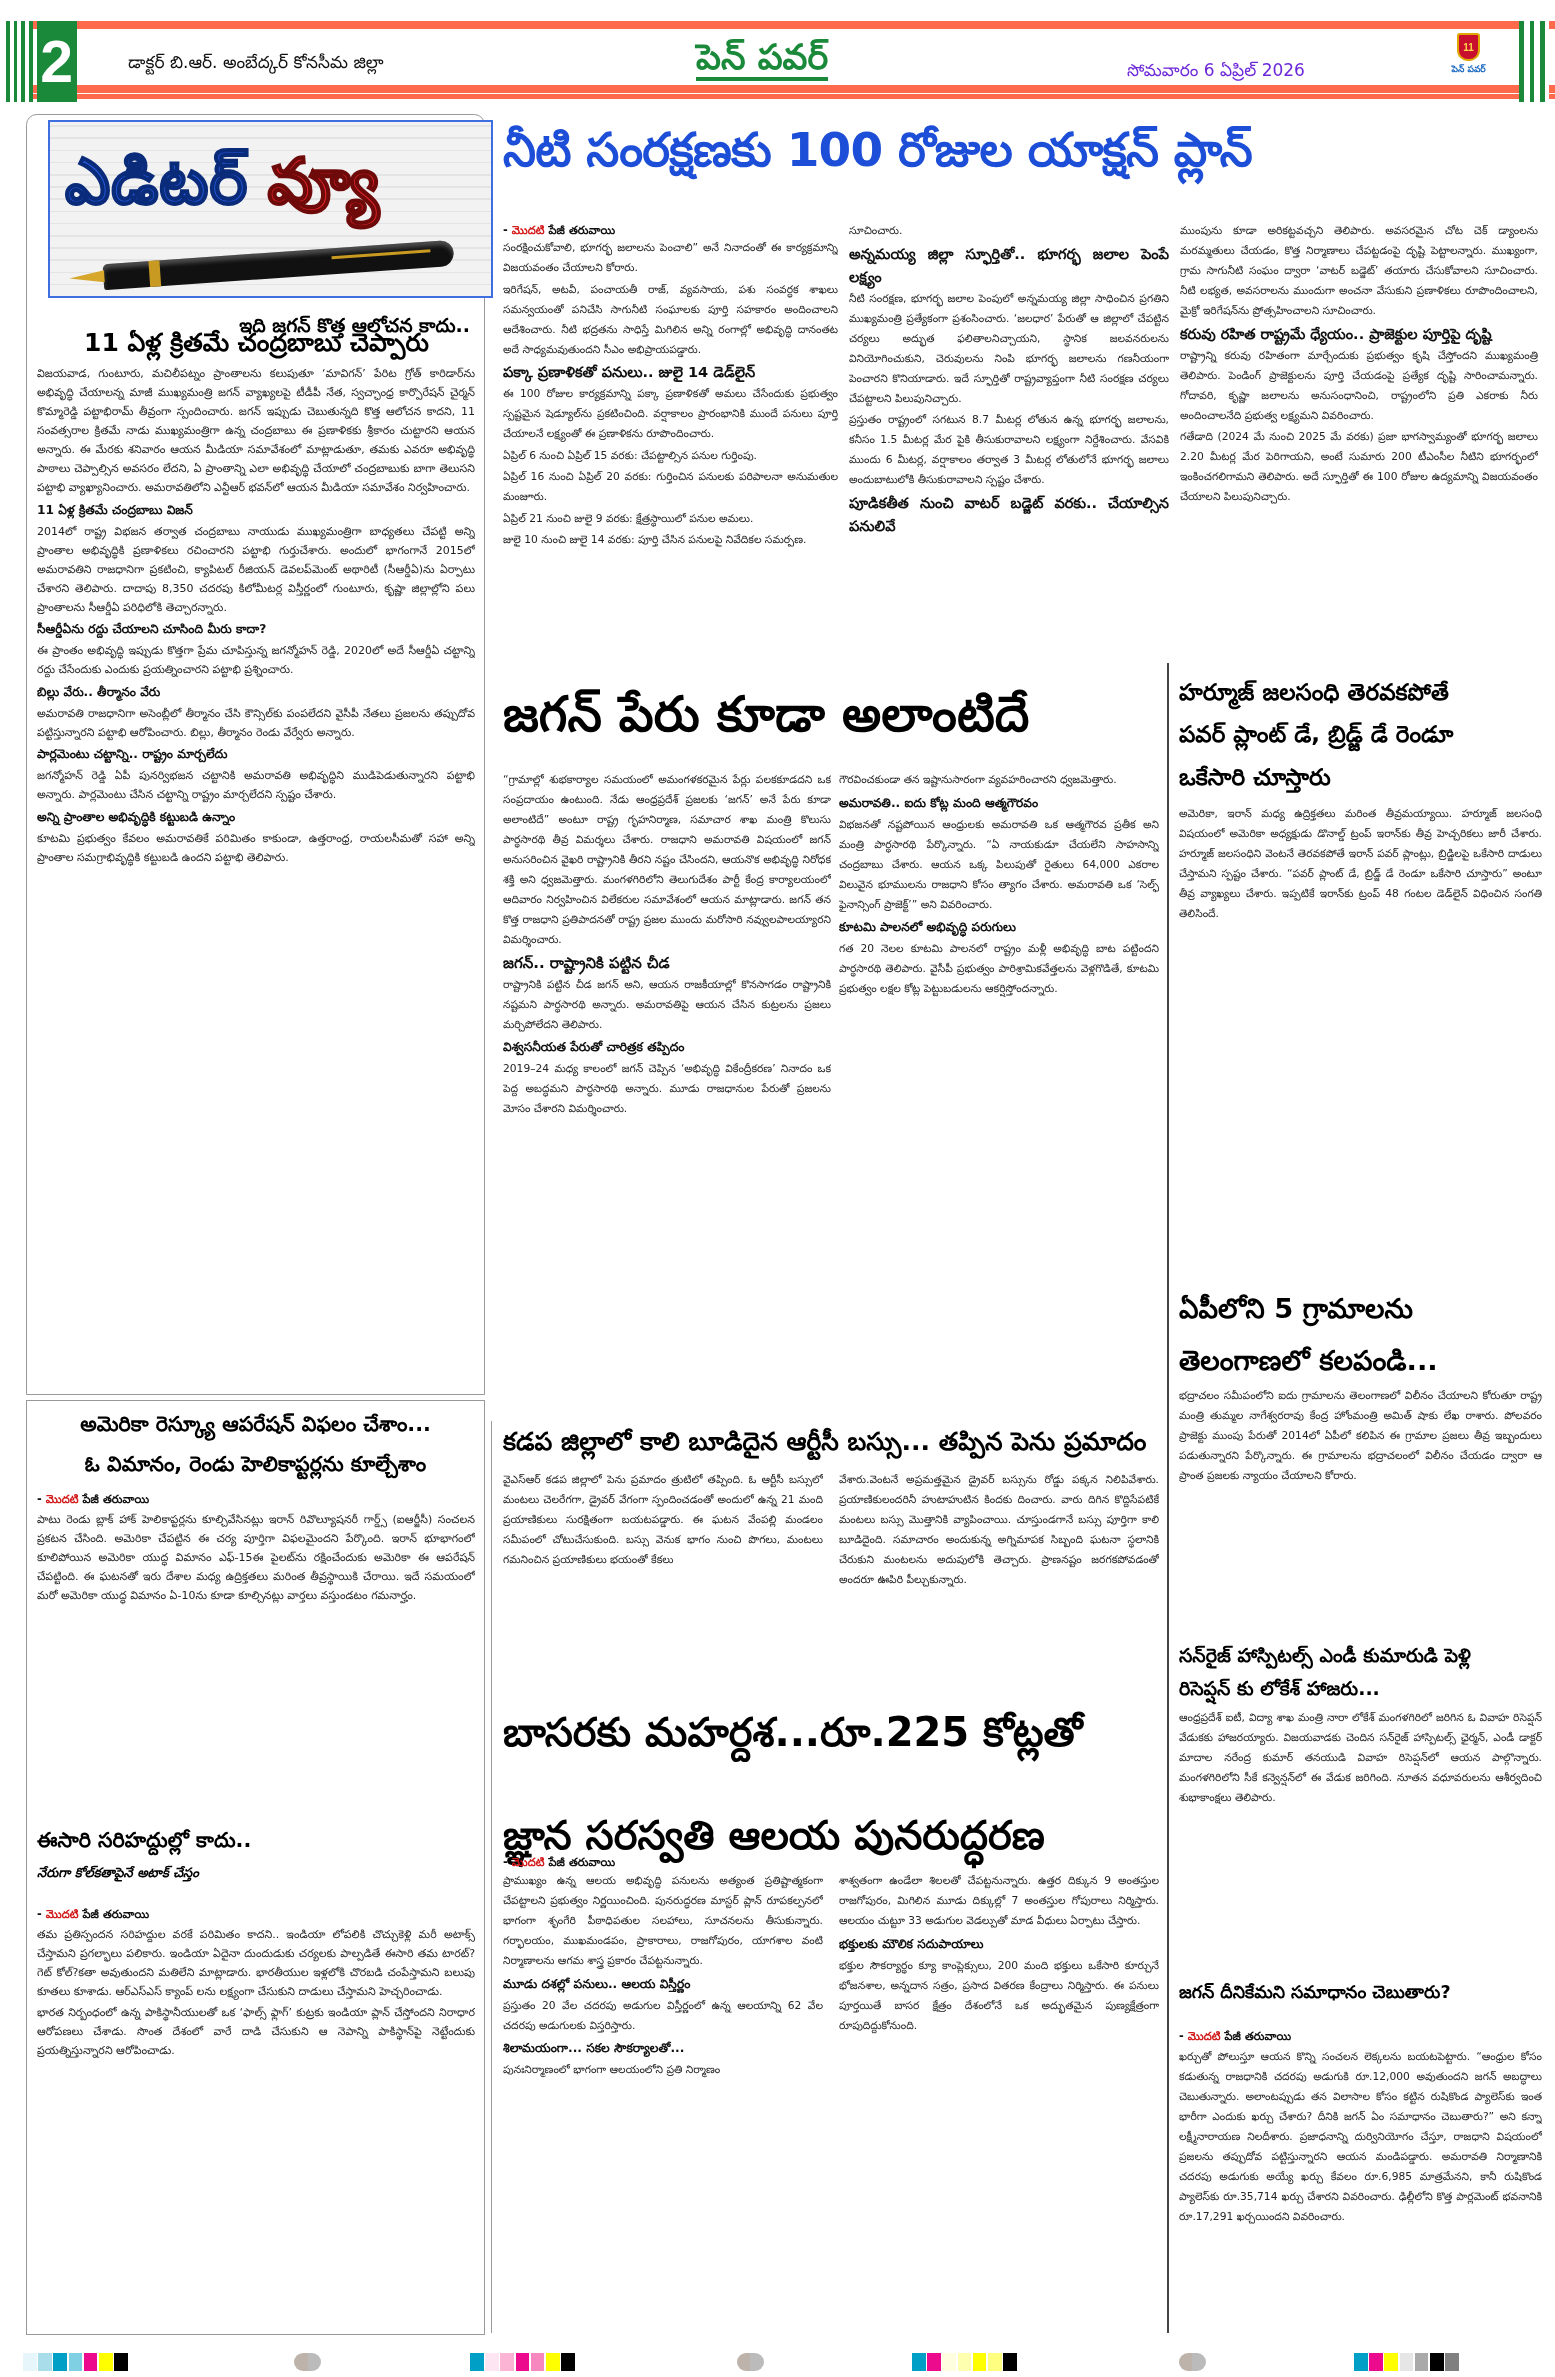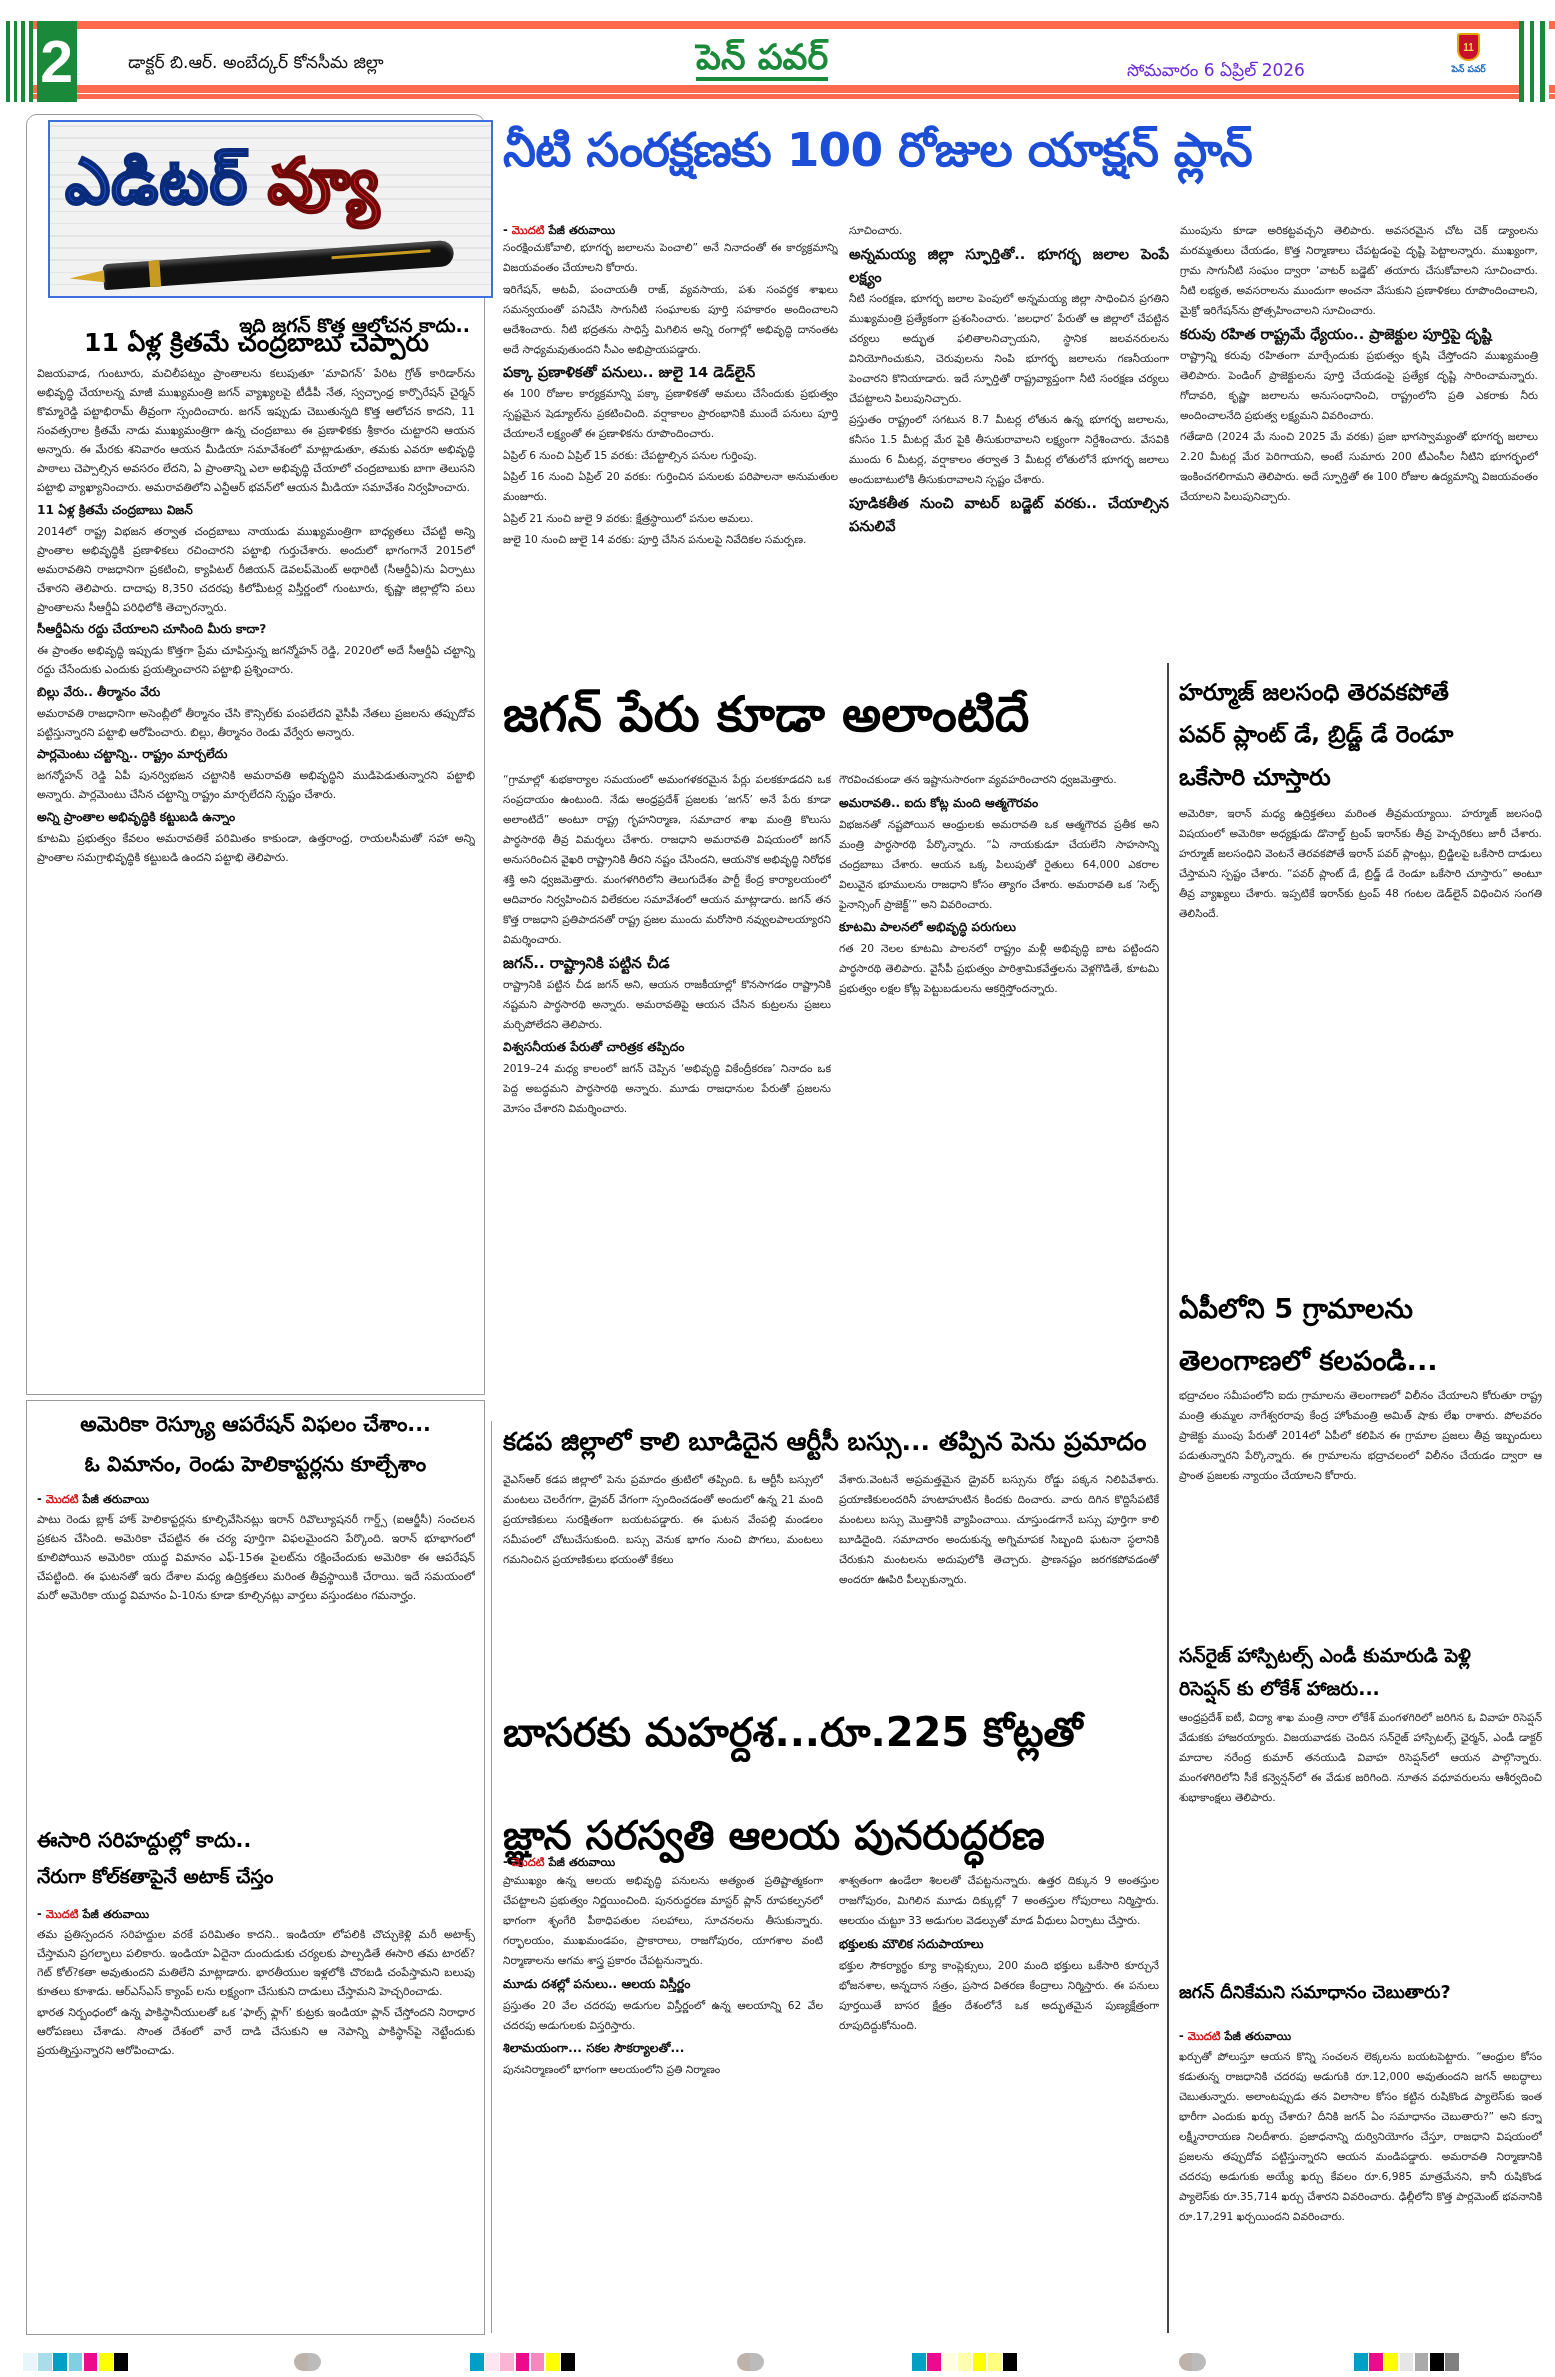--- a/index.html
+++ b/index.html
@@ -105,21 +105,21 @@
 <div class="box" style="left:26px; top:1400px; width:459px; height:935px;"></div>
 <div class="hl" style="left:38px; top:1412px; width:435px; text-align:center; font-size:20.6px;">అమెరికా రెస్క్యూ ఆపరేషన్ విఫలం చేశాం...</div>
 <div class="hl" style="left:38px; top:1452px; width:435px; text-align:center; font-size:20.6px;">ఓ విమానం, రెండు హెలికాప్టర్లను కూల్చేశాం</div>
 <div class="cont" style="position:absolute; left:37px; top:1490px;">
   <span>- </span><span class="red">మొదటి</span><span> పేజీ తరువాయి</span>
 </div>
 <div class="col" style="left:37px; top:1510px; width:438px; height:290px; font-size:11px; line-height:19px;">
   <p>పాటు రెండు బ్లాక్ హాక్ హెలికాప్టర్లను కూల్చివేసినట్లు ఇరాన్ రివొల్యూషనరీ గార్డ్స్ (ఐఆర్జీసీ) సంచలన ప్రకటన చేసింది. అమెరికా చేపట్టిన ఈ చర్య పూర్తిగా విఫలమైందని పేర్కొంది. ఇరాన్ భూభాగంలో కూలిపోయిన అమెరికా యుద్ధ విమానం ఎఫ్-15ఈ పైలట్‌ను రక్షించేందుకు అమెరికా ఈ ఆపరేషన్ చేపట్టింది. ఈ ఘటనతో ఇరు దేశాల మధ్య ఉద్రిక్తతలు మరింత తీవ్రస్థాయికి చేరాయి. ఇదే సమయంలో మరో అమెరికా యుద్ధ విమానం ఏ-10ను కూడా కూల్చినట్లు వార్తలు వస్తుండటం గమనార్హం.</p>
 </div>
 <div class="hl" style="left:37px; top:1828px; font-size:20.6px;">ఈసారి సరిహద్దుల్లో కాదు..</div>
-<div class="hl" style="left:37px; top:1865px; font-size:19px;">నేరుగా  కోల్‌కతాపైనే అటాక్ చేస్తం</div>
+<div class="hl" style="left:37px; top:1865px; font-size:13px;font-style:italic;">నేరుగా  కోల్‌కతాపైనే అటాక్ చేస్తం</div>
 <div class="cont" style="position:absolute; left:37px; top:1905px;">
   <span>- </span><span class="red">మొదటి</span><span> పేజీ తరువాయి</span>
 </div>
 <div class="col" style="left:37px; top:1925px; width:438px; height:404px; font-size:11px; line-height:19px;">
   <p>తమ ప్రతిస్పందన సరిహద్దుల వరకే పరిమితం కాదని.. ఇండియా లోపలికి చొచ్చుకెళ్లి మరీ అటాక్స్ చేస్తామని ప్రగల్భాలు పలికారు. ఇండియా ఏదైనా దుందుడుకు చర్యలకు పాల్పడితే ఈసారి తమ టారట్?గెట్ కోల్?కతా అవుతుందని మతిలేని మాట్లాడారు. భారతీయుల ఇళ్లలోకి చొరబడి చంపేస్తామని బలుపు కూతలు కూశాడు. ఆర్ఎస్ఎస్ క్యాంప్ లను లక్ష్యంగా చేసుకుని దాడులు చేస్తామని హెచ్చరించాడు.</p>
   <p>భారత నిర్బంధంలో ఉన్న పాకిస్థానీయులతో ఒక ‘ఫాల్స్ ఫ్లాగ్’ కుట్రకు ఇండియా ప్లాన్ చేస్తోందని నిరాధార ఆరోపణలు చేశాడు. సొంత దేశంలో వారే దాడి చేసుకుని ఆ నెపాన్ని పాకిస్థాన్‌పై నెట్టేందుకు ప్రయత్నిస్తున్నారని ఆరోపించాడు.</p>
 </div>
 
 <div class="hl" style="left:503px; top:122px; font-size:47px; color:#1d4ed8; letter-spacing:-0.8px;">నీటి సంరక్షణకు 100 రోజుల యాక్షన్ ప్లాన్</div>
 <div class="cont" style="position:absolute; left:503px; top:221px;">

